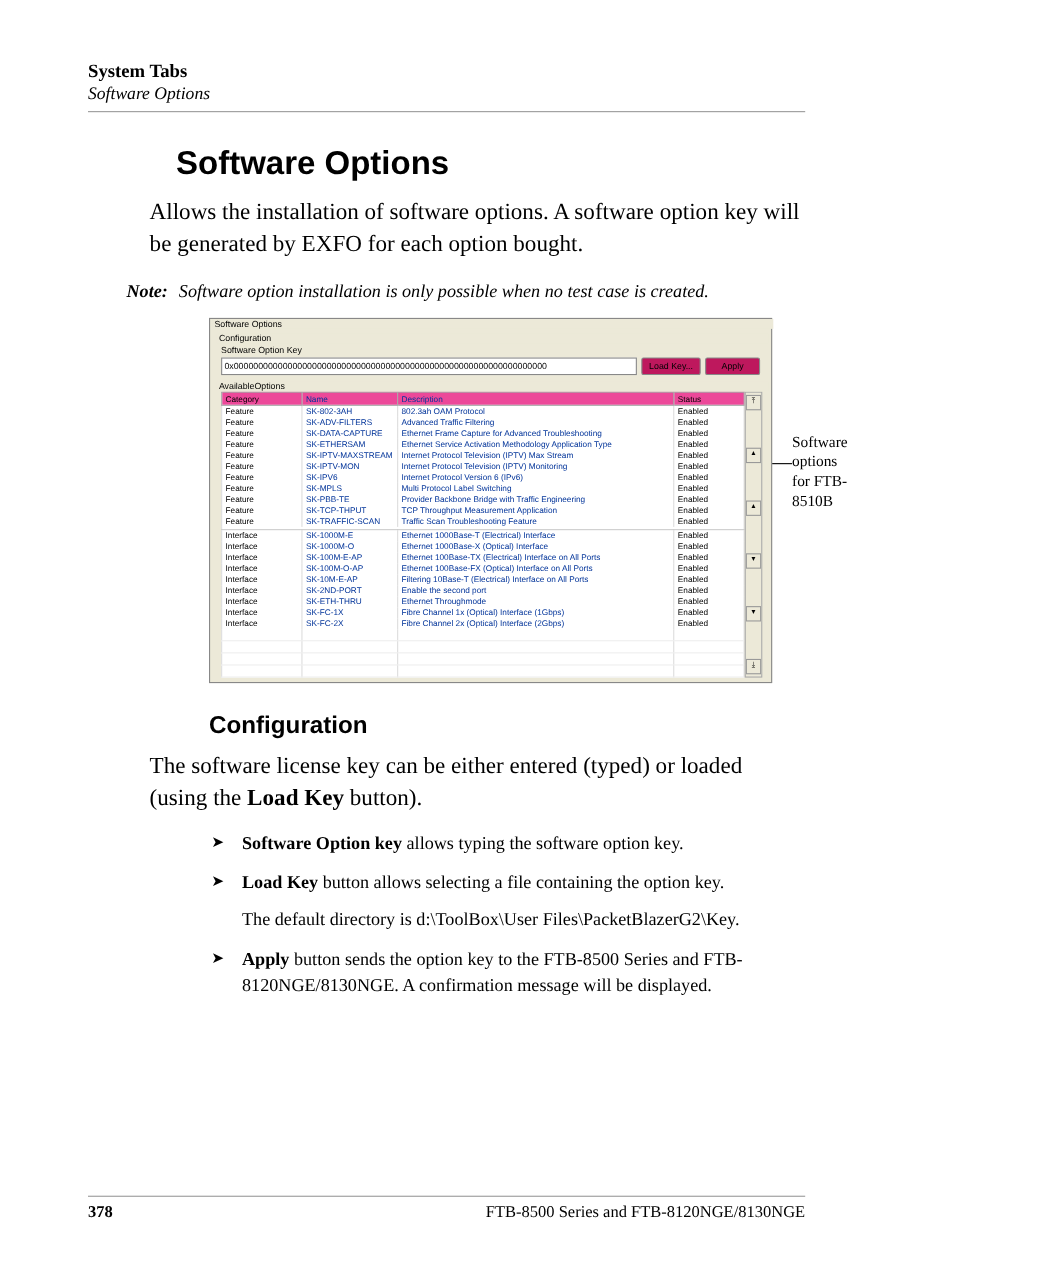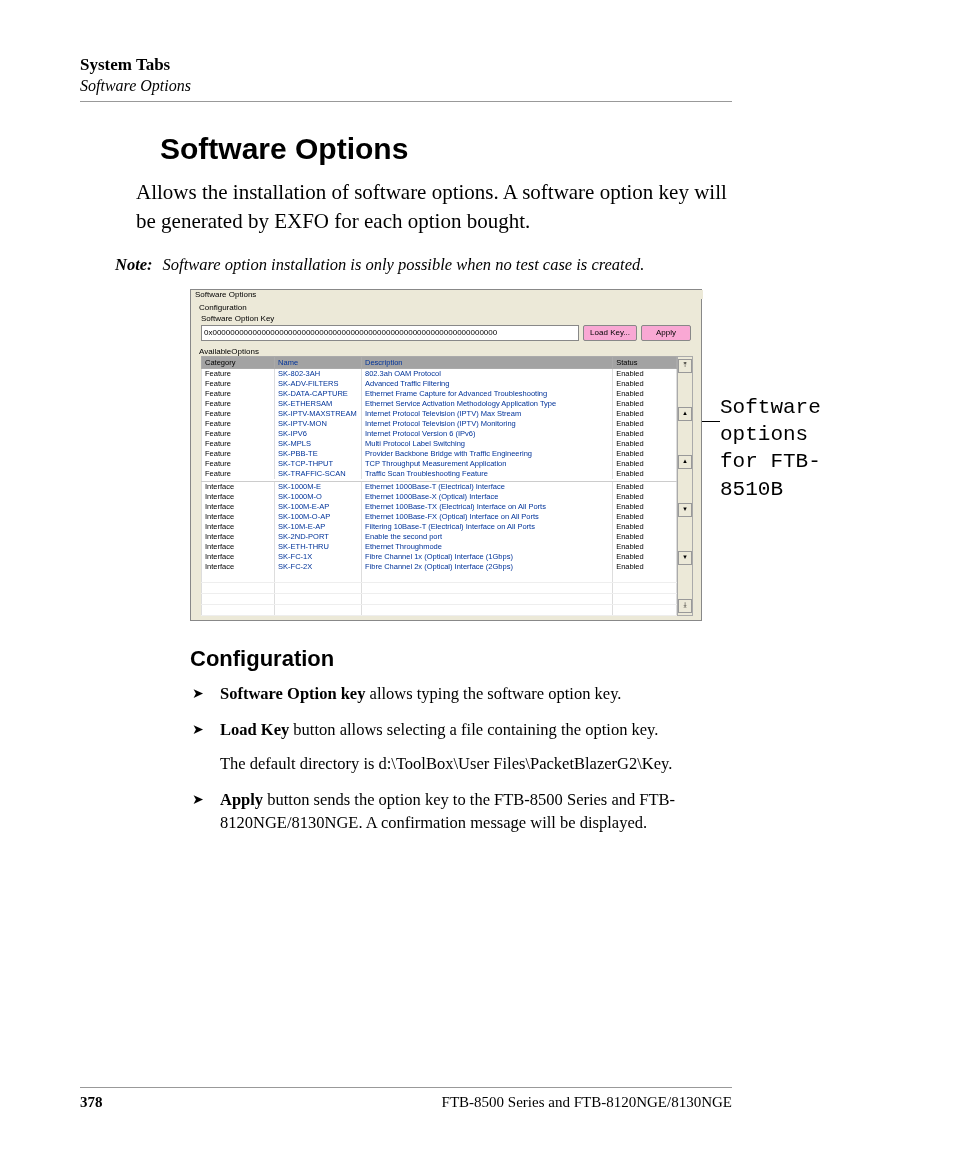--- a/index.html
+++ b/index.html
@@ -101,37 +101,37 @@
     border: 1px solid #888;
     background: #fff;
     height: 12px;
   }
   .win-btn {
     font-family: Tahoma, Arial, sans-serif;
     font-size: 8px;
     padding: 1px 6px;
     min-width: 50px;
     height: 16px;
-    background: #f9a8d4;
+    background: #be185d;
     border: 1px solid #888;
     border-radius: 2px;
     cursor: pointer;
   }
   .table-container {
     display: flex;
     margin: 0 4px 4px 6px;
   }
   table.opts {
     border-collapse: collapse;
     width: 480px;
     background: #fff;
     font-size: 7.5px;
   }
   table.opts th {
-    background: #a3a3a3;
+    background: #ec4899;
     border: 1px solid #aaa;
     padding: 1px 3px;
     text-align: left;
     font-weight: normal;
   }
   table.opts td {
     border-left: 1px solid #ddd;
     border-right: 1px solid #ddd;
     padding: 0.5px 3px;
     white-space: nowrap;
@@ -166,25 +166,24 @@
     height: 12px;
     border: 1px solid #999;
     background: #ece9d8;
     font-size: 7px;
     line-height: 10px;
     text-align: center;
     cursor: pointer;
   }
   .callout {
     margin-left: 18px;
-    font-size: 21px;
+    font-size: 14px;
     line-height: 1.3;
     position: relative;
     padding-top: 105px;
-    font-family: Liberation Mono, monospace;
   }
   .callout-line {
     position: absolute;
     left: -18px;
     top: 132px;
     width: 18px;
     border-top: 1px solid #000;
   }
   .sub-heading {
     font-family: 'Segoe UI', Arial, sans-serif;
@@ -446,20 +445,23 @@
       </div>
     </div>
     <div class="callout">
       <div class="callout-line"></div>
       <span>Software options for FTB-8510B</span>
     </div>
   </div>
 
   <h2 class="sub-heading">Configuration</h2>
 
+  <p class="body-text">
+    <span>The software license key can be either entered (typed) or loaded (using the </span><b>Load Key</b><span> button).</span>
+  </p>
 
   <ul class="bullet-list" id="bullets">
       <li><b>Software Option key</b> allows typing the software option key.</li>
       <li><b>Load Key</b> button allows selecting a file containing the option key.<div style="margin-top:10px;">The default directory is d:\ToolBox\User Files\PacketBlazerG2\Key.</div></li>
       <li><b>Apply</b> button sends the option key to the FTB-8500 Series and FTB-8120NGE/8130NGE. A confirmation message will be displayed.</li>
     </ul>
 
   <div class="footer">
     <hr class="footer-hr">
     <div class="footer-row">

